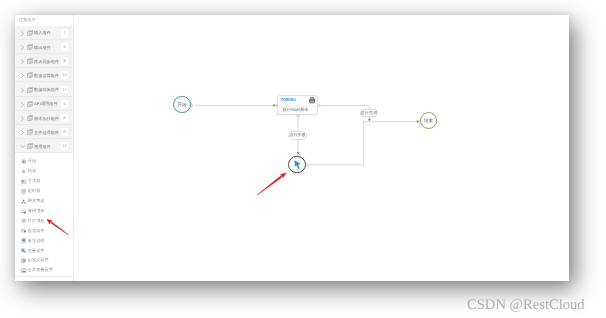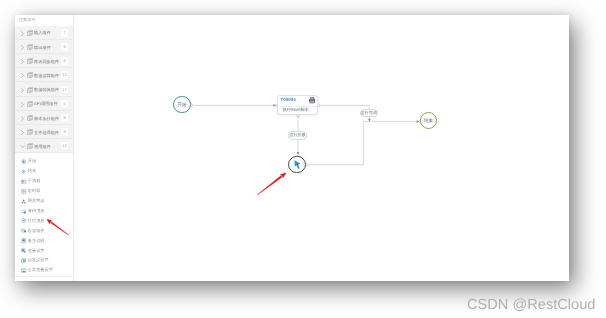--- a/index.html
+++ b/index.html
@@ -66,21 +66,21 @@
 
   .elabel{position:absolute;box-sizing:border-box;background:#ffffff;
           border:.7px solid #cfdeeb;border-radius:4.4px;
           font-size:4.1px;color:#6e7278;display:flex;align-items:center;
           justify-content:center;white-space:nowrap;letter-spacing:.05px;
           line-height:1;padding-top:.3px;}
 
   
   #wm{position:absolute;left:467px;top:297.5px;font-size:14.6px;color:#b0b0b0;
       letter-spacing:0px;line-height:1;white-space:nowrap;
-      font-family:Liberation Sans, sans-serif;}
+      font-family:Liberation Serif, serif;}
 </style>
 </head>
 <body>
 
 <div id="page">
 
   <div id="shell">
     <div id="shell-inner">
 
       <div id="sidebar">

